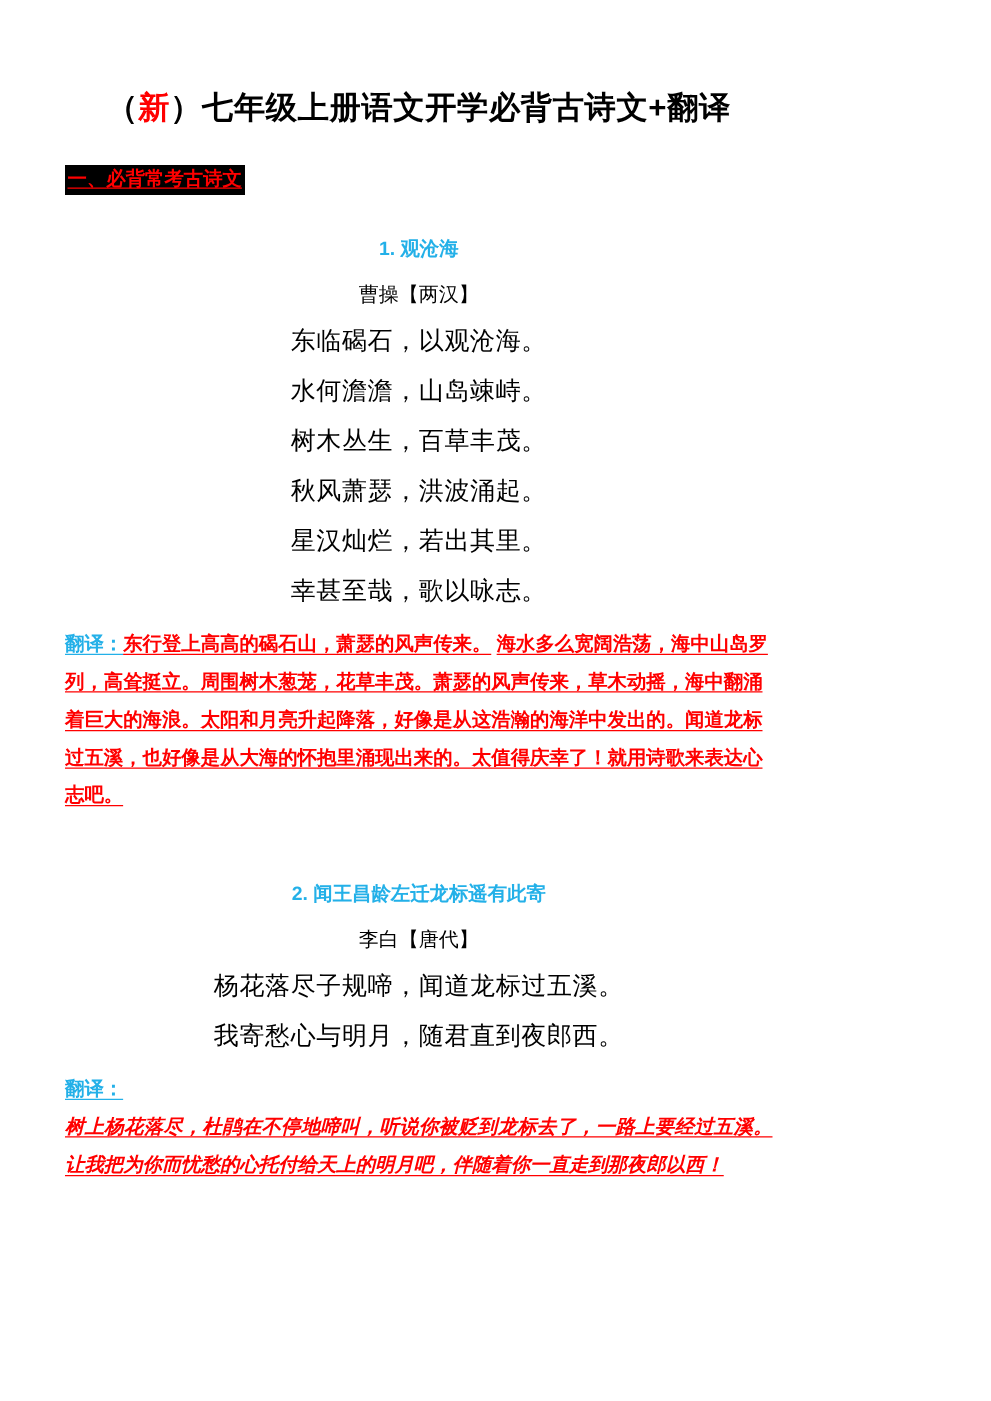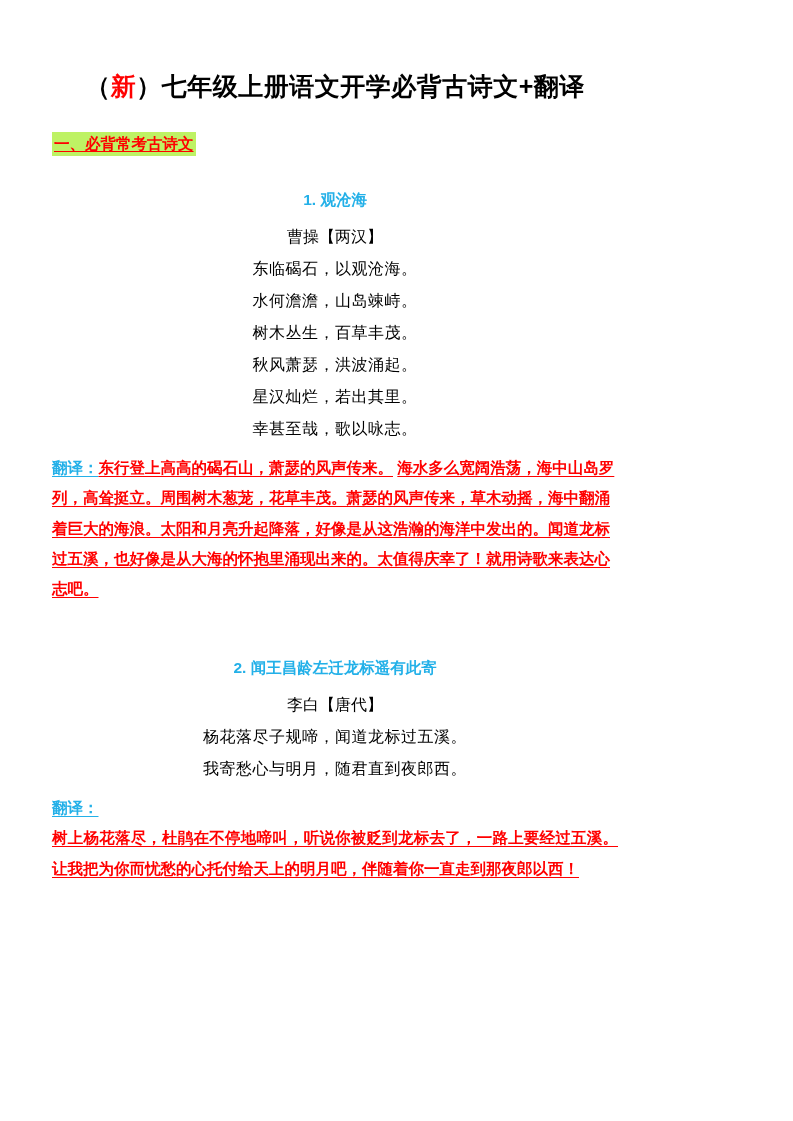--- a/index.html
+++ b/index.html
@@ -36,21 +36,21 @@
   .doc-title .red {
     color: #ff0000;
   }
 
   
   .section-heading {
     margin-top: 28px;
     font-size: 15.5px;
     font-weight: bold;
     color: #ff0000;
-    background: #bef264;
+    background: #000000;
     display: inline-block;
     padding: 1px 2px 2px 2px;
     text-decoration: underline;
     text-underline-offset: 2px;
     line-height: 1.4;
   }
 
   
   .poem {
     margin-top: 32px;
@@ -65,21 +65,21 @@
   }
   .poem-title .num { color: #23b0e8; }
   .poem-author {
     text-align: center;
     font-size: 16px;
     line-height: 2.0;
     color: #000;
   }
   .poem-line {
     text-align: center;
-    font-size: 16px;
+    font-size: 20px;
     line-height: 2.0;
     color: #000;
     letter-spacing: 0.5px;
   }
 
   
   .translation {
     margin-top: 8px;
     font-size: 15.5px;
     font-weight: bold;
@@ -95,21 +95,21 @@
     color: #ff0000;
     text-decoration: underline;
     text-underline-offset: 3px;
     text-align: justify;
   }
   .trans-inline .label,
   .trans-inline .body {
     display: inline;
   }
   .trans-block .label { display: block; }
-  .trans-block .body { display: block; }
+  .trans-block .body { display: block; font-style: italic; }
   .spacer-md { height: 20px; }
 </style>
 </head>
 <body>
 
 <div class="page">
 
   <h1 class="doc-title">
     <span>（</span><span class="red">新</span><span>）七年级上册语文开学必背古诗文+翻译</span>
   </h1>

